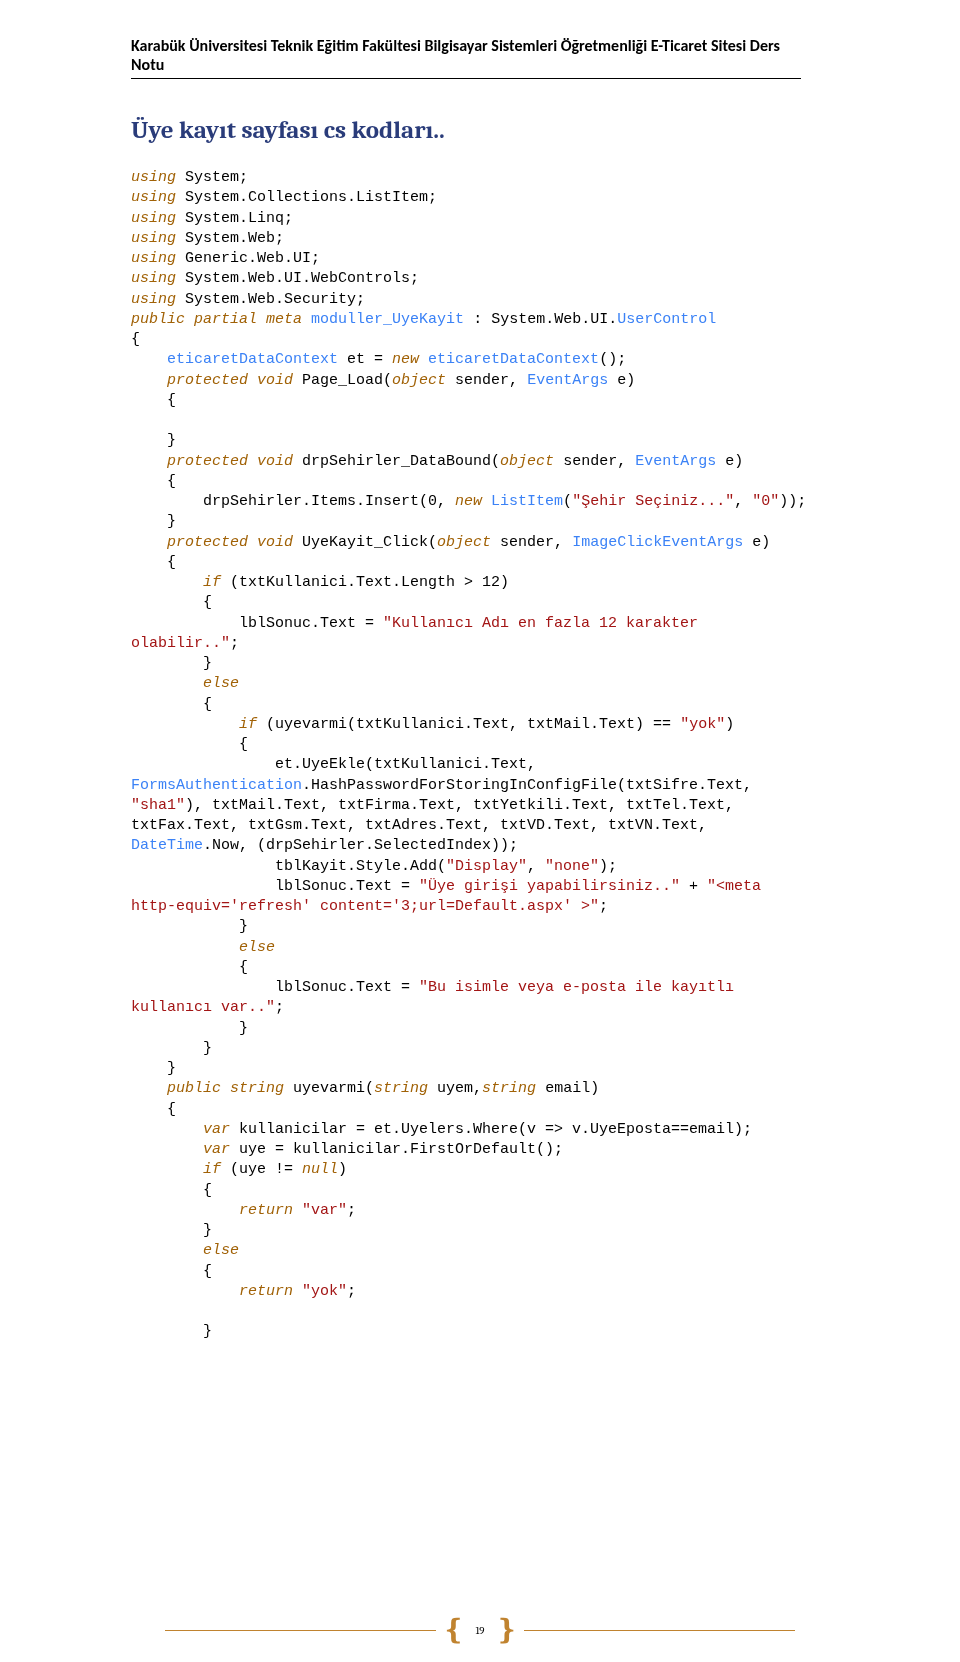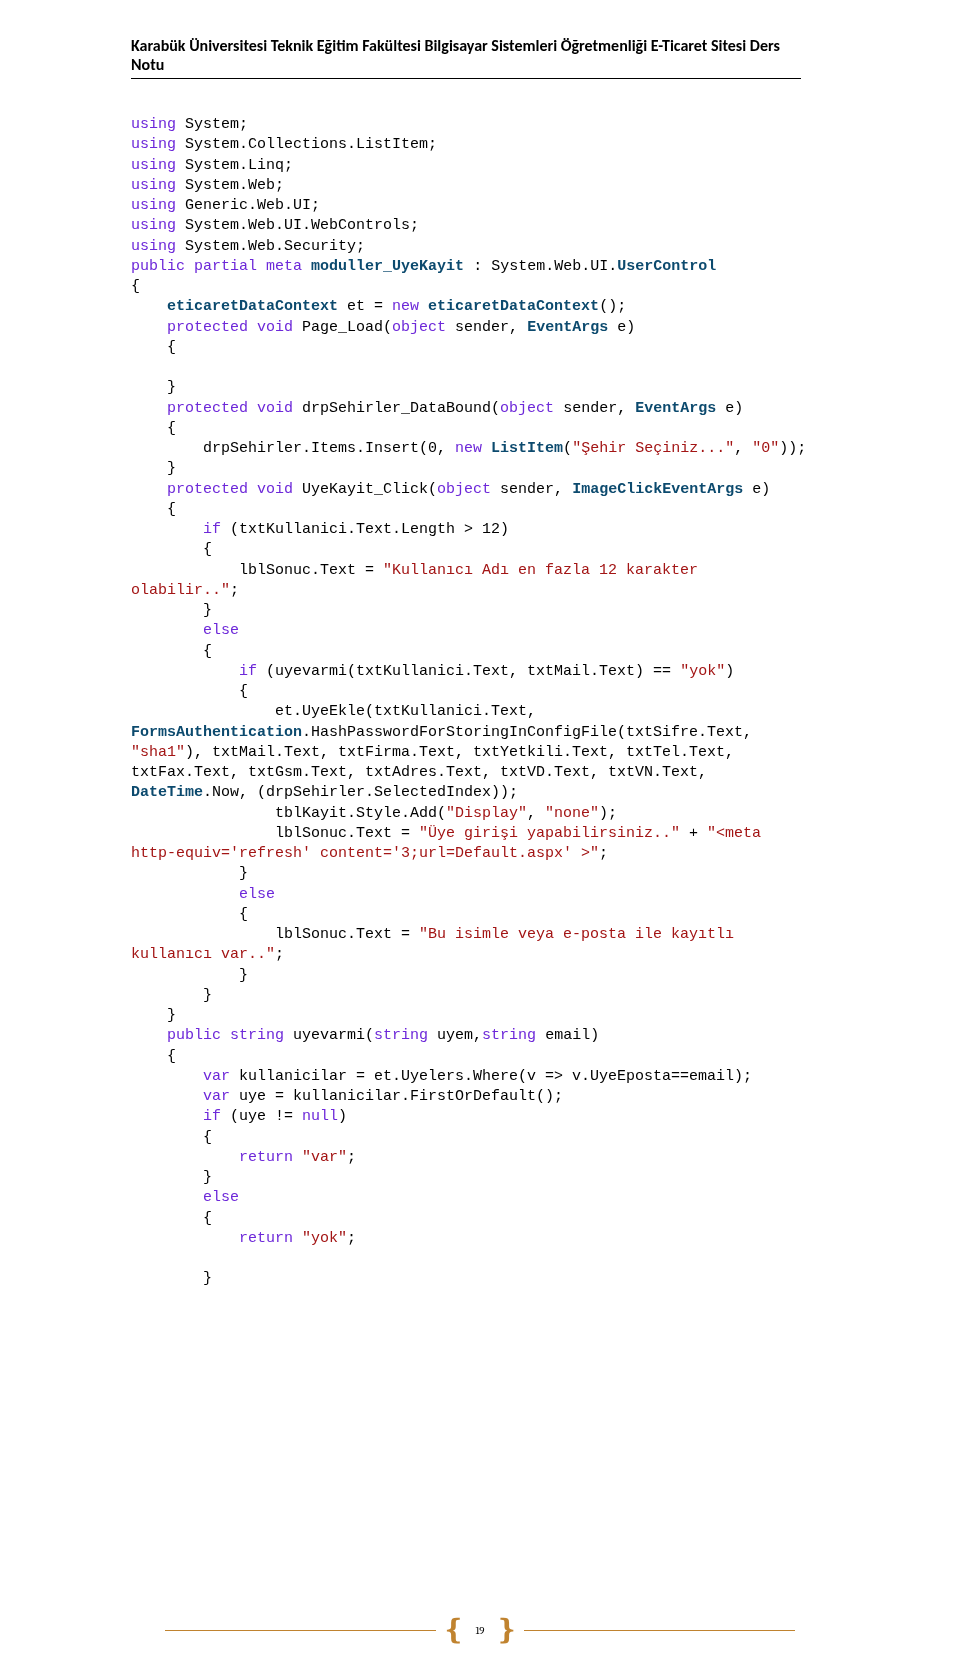--- a/index.html
+++ b/index.html
@@ -33,22 +33,22 @@
     color: #2a3c7a;
     margin: 18px 0 24px 0;
   }
   .code {
     font-family: "Courier New", monospace;
     font-size: 15px;
     line-height: 1.35;
     white-space: pre;
     color: #000;
   }
-  .kw { color: #6d28d9; }
-  .typ { color: #0c4a6e; font-weight: bold; }
+  .kw { color: #a16207; font-style: italic; }
+  .typ { color: #3b82f6; }
   .str { color: #a31515; }
   .footer {
     position: absolute;
     bottom: 30px;
     left: 0;
     width: 100%;
     display: flex;
     justify-content: center;
     align-items: center;
   }
@@ -83,20 +83,21 @@
     padding: 0 2px;
   }
 </style>
 </head>
 <body>
 
 <div class="page">
 
   <div class="header">Karabük Üniversitesi Teknik Eğitim Fakültesi Bilgisayar Sistemleri Öğretmenliği E-Ticaret Sitesi Ders Notu</div>
 
+  <div class="title">Üye kayıt sayfası cs kodları..</div>
 
   <div class="code"><span class="kw">using</span><span> </span><span>System;</span>
 <span class="kw">using</span><span> </span><span>System.Collections.ListItem;</span>
 <span class="kw">using</span><span> </span><span>System.Linq;</span>
 <span class="kw">using</span><span> </span><span>System.Web;</span>
 <span class="kw">using</span><span> </span><span>Generic.Web.UI;</span>
 <span class="kw">using</span><span> </span><span>System.Web.UI.WebControls;</span>
 <span class="kw">using</span><span> </span><span>System.Web.Security;</span>
 <span class="kw">public</span><span> </span><span class="kw">partial</span><span> </span><span class="kw">meta</span><span> </span><span class="typ">moduller_UyeKayit</span><span> : System.Web.UI.</span><span class="typ">UserControl</span>
 <span>{</span>

